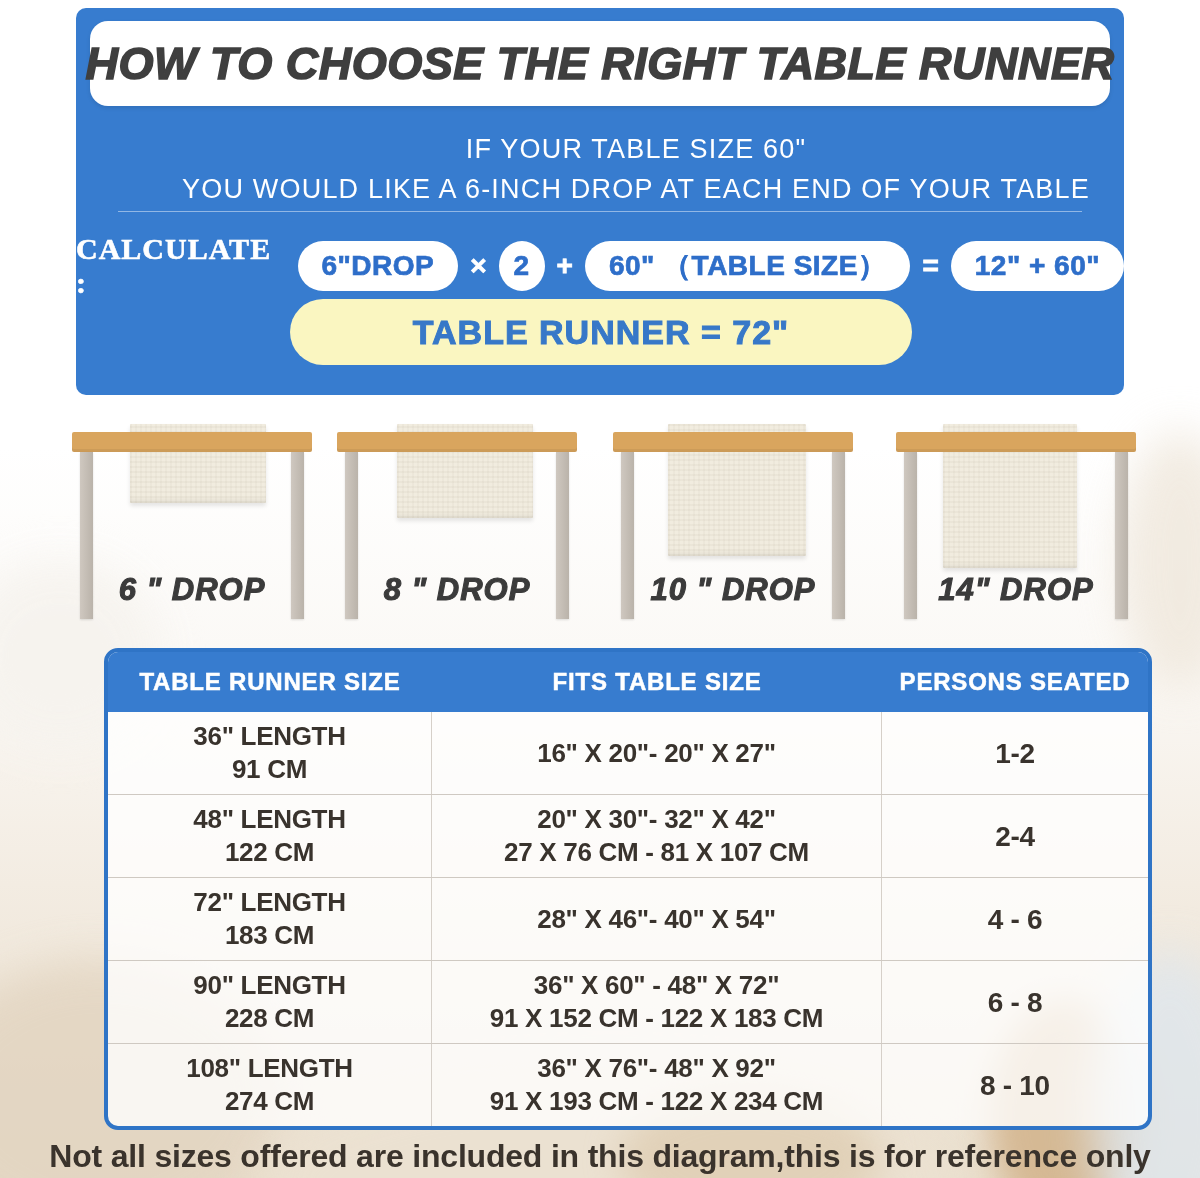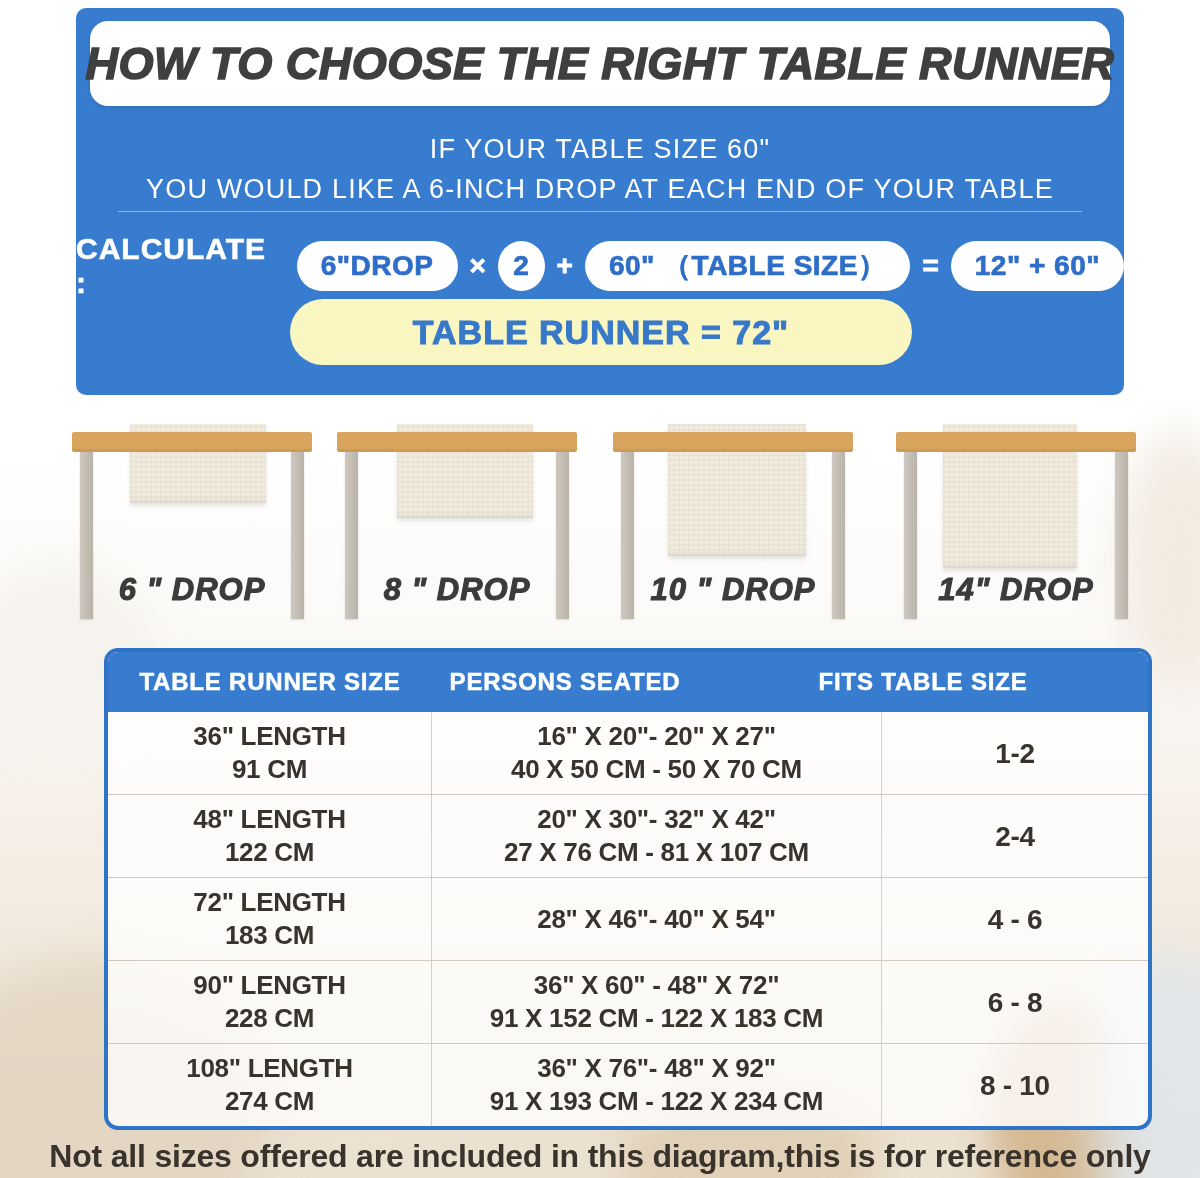--- a/index.html
+++ b/index.html
@@ -18,21 +18,21 @@
   .blob.b2 { left:-80px; top:960px; width:360px; height:280px; background:#e2d4c0; opacity:.8; }
   .blob.b3 { left:260px; top:1070px; width:700px; height:220px; background:#ece2d2; opacity:.85; }
   .blob.b4 { left:990px; top:1000px; width:150px; height:230px; background:#cda97c; opacity:.7; filter:blur(16px); }
   .blob.b5 { left:1090px; top:950px; width:160px; height:320px; background:#dfe7ee; opacity:.8; }
   .blob.b6 { left:1120px; top:430px; width:120px; height:260px; background:#efe7db; opacity:.8; }
   .blob.b7 { left:620px; top:1090px; width:260px; height:140px; background:#d9c4a4; opacity:.55; filter:blur(18px); }
 
   
   .hero {
     position:absolute; left:76px; top:8px; width:1048px; height:387px;
-    background:#377CCF; border-radius:10px;
+    background:#377CCF; border-radius:10px;padding-left:36px;
   }
   .title-box {
     position:absolute; left:14px; top:13px; width:1020px; height:85px;
     background:#ffffff; border-radius:18px;
     display:flex; align-items:center; justify-content:center;
     box-shadow:0 2px 4px rgba(0,0,0,0.10);
   }
   .title-box .title {
     font-size:45px; font-weight:700; font-style:italic; color:#3F3F3F;
     letter-spacing:0.5px; -webkit-text-stroke:1.6px #3F3F3F; white-space:nowrap;
@@ -41,21 +41,21 @@
     font-size:27px; letter-spacing:1.2px; font-weight:400; }
   .sub.s1 { top:126px; }
   .sub.s2 { top:166px; }
   .hero .divider { position:absolute; left:42px; right:42px; top:203px; height:1px;
     background:rgba(255,255,255,0.45); }
   .calc-row {
     position:absolute; left:0; top:232px; width:100%; height:52px;
     display:flex; align-items:center; justify-content:center; gap:12px;
   }
   .calc-label { color:#ffffff; font-size:30px; font-weight:700; letter-spacing:1px;
-    -webkit-text-stroke:0.6px #ffffff; margin-right:4px; }
+    -webkit-text-stroke:0.6px #ffffff; margin-right:4px;font-family:Liberation Serif, serif; }
   .pill {
     background:#ffffff; border-radius:27px; height:50px; padding:0 24px;
     display:flex; align-items:center; justify-content:center;
     color:#2E6EC9; font-size:28px; font-weight:700; letter-spacing:0.5px;
     -webkit-text-stroke:0.7px #2E6EC9; white-space:nowrap;
   }
   .pill.circle { width:48px; padding:0; border-radius:50%; }
   .op { color:#ffffff; font-size:28px; font-weight:700; -webkit-text-stroke:0.8px #ffffff; }
   .result-pill {
     position:absolute; left:214px; top:291px; width:622px; height:66px;
@@ -178,33 +178,32 @@
       <div class="tabletop"></div>
       <div class="leg left"></div>
       <div class="leg right"></div>
       <div class="drop-label">14" DROP</div>
     </div>
   </div>
 
   <div class="size-chart">
     <div class="chart-header">
       <div class="hcell c1">TABLE RUNNER SIZE</div>
+      <div class="hcell c2">FITS TABLE SIZE</div>
       <div class="hcell c3">PERSONS SEATED</div>
-      <div class="hcell c2">FITS TABLE SIZE</div>
     </div>
     <div class="chart-body">
 
       <div class="row">
         <div class="cell c1">
           <span class="ln">36" LENGTH</span>
           <span class="ln">91 CM</span>
         </div>
         <div class="cell c2">
           <span class="ln">16" X 20"- 20" X 27"</span>
-          <span class="ln">40 X 50 CM - 50 X 70 CM</span>
         </div>
         <div class="cell c3 persons">1-2</div>
       </div>
 
       <div class="row">
         <div class="cell c1">
           <span class="ln">48" LENGTH</span>
           <span class="ln">122 CM</span>
         </div>
         <div class="cell c2">

